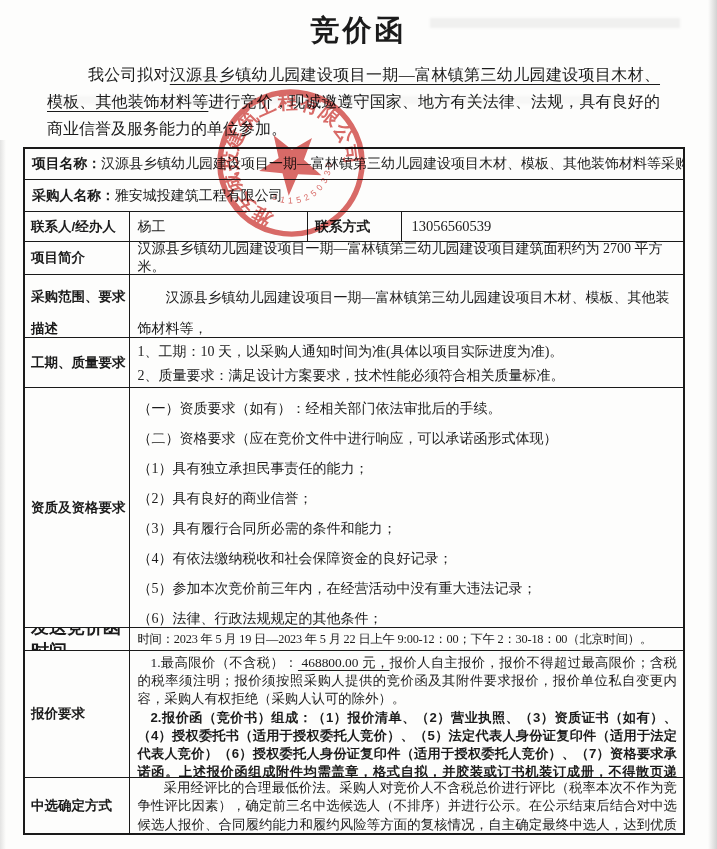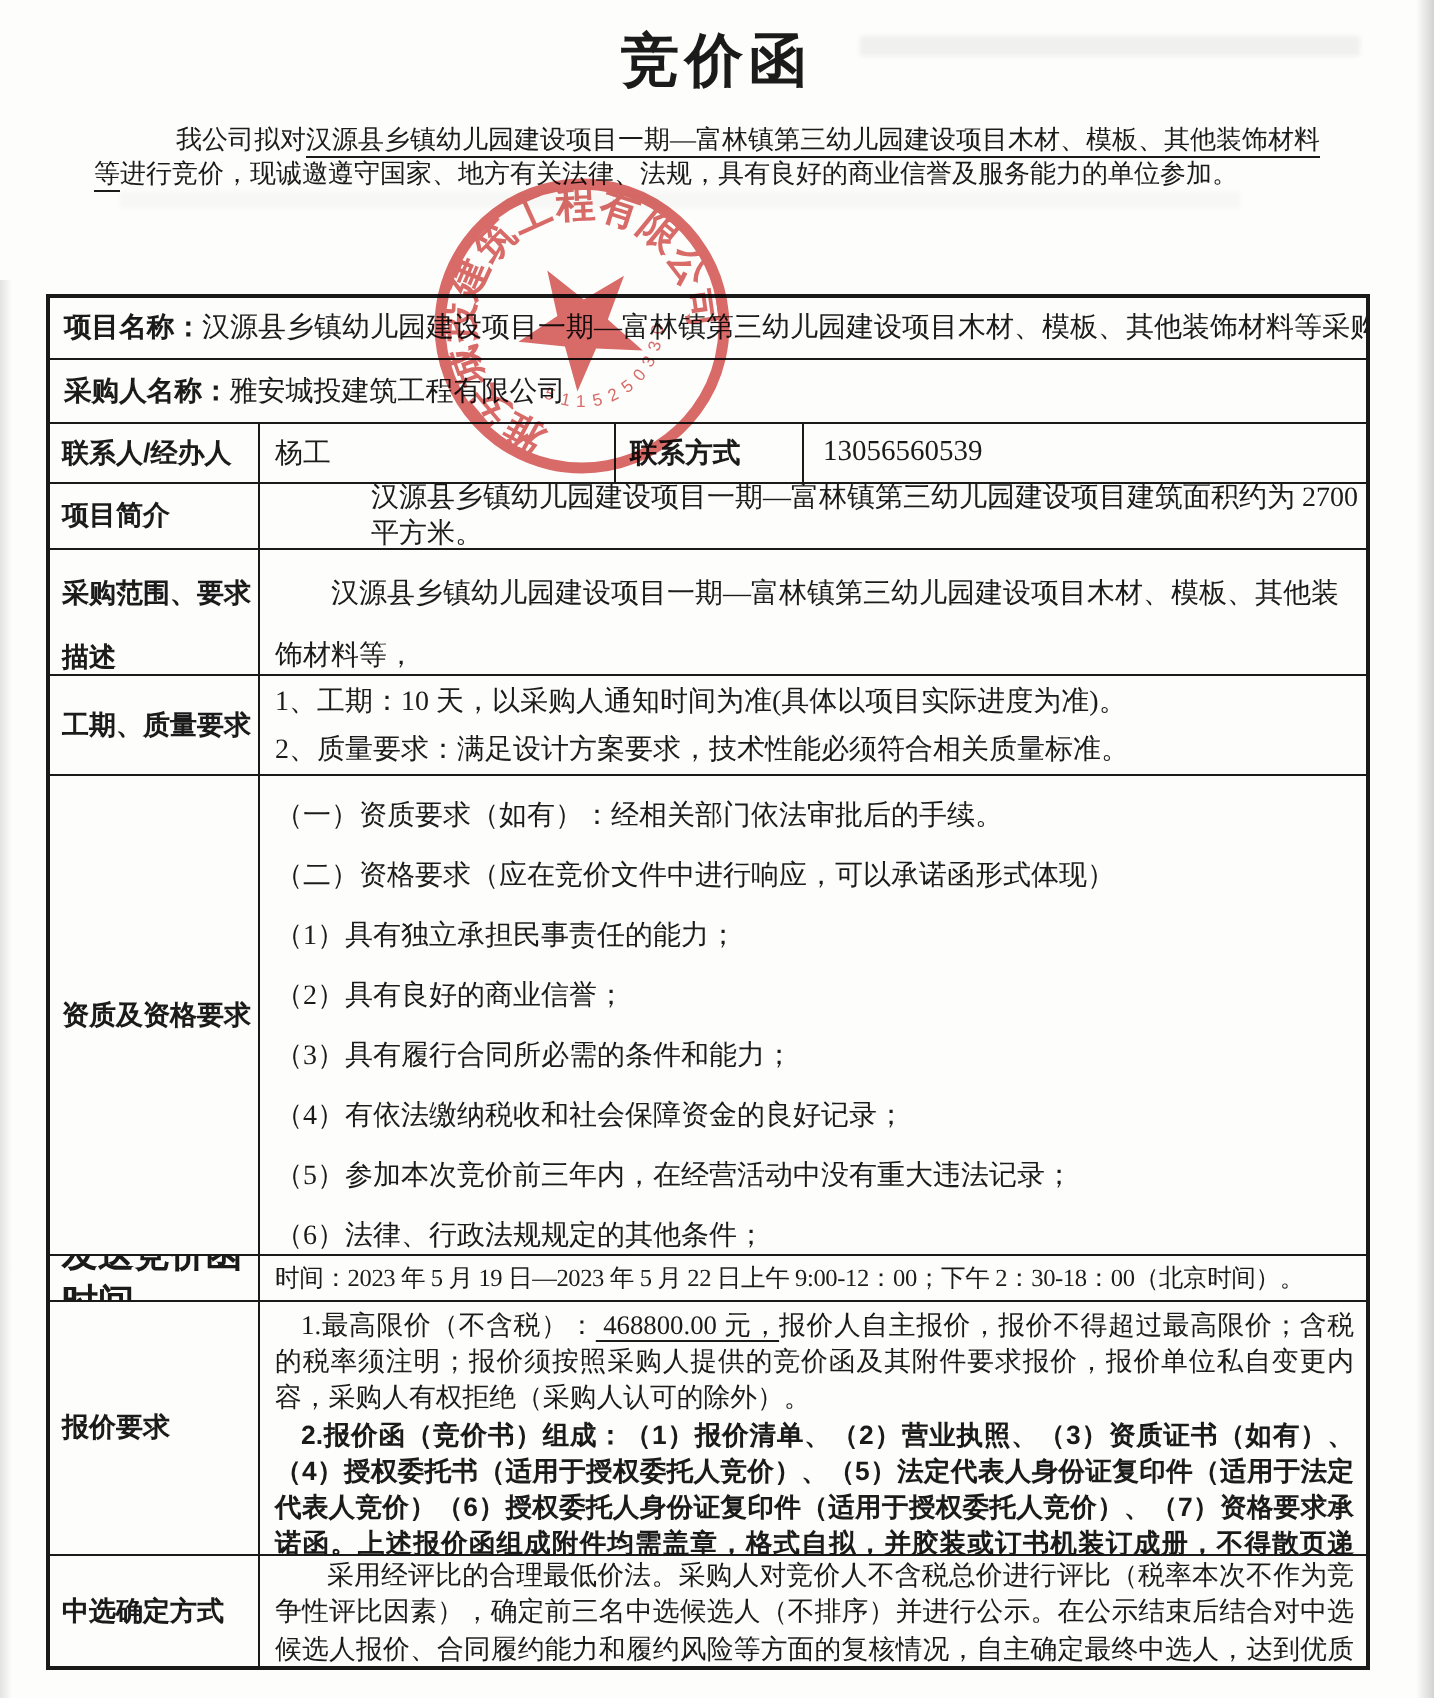--- a/index.html
+++ b/index.html
@@ -17,21 +17,21 @@
   .edge-right{position:absolute;right:0;top:0;width:9px;height:849px;
     background:linear-gradient(to left,rgba(100,100,100,.28),rgba(100,100,100,0));}
   .ghost{position:absolute;background:rgba(150,150,150,.12);filter:blur(1px);}
 
   .title{
     position:absolute;left:0;top:11px;width:717px;text-align:center;
     font-size:29px;letter-spacing:3px;
   }
   .intro{
     position:absolute;left:47px;top:61px;width:613px;
-    font-size:13px;line-height:17px;text-align:justify;
+    font-size:16px;line-height:27px;text-align:justify;
     text-indent:41px;margin:0;
   }
   .u{text-decoration:underline;text-underline-offset:4px;}
 
   
   .tbl{
     position:absolute;left:23px;top:147px;width:662px;
     border:2px solid #1a1a1a;box-sizing:border-box;
     font-size:14px;
   }
@@ -42,21 +42,21 @@
     width:104.5px;flex:0 0 104.5px;border-right:1.5px solid #1a1a1a;
     font-family:"Liberation Sans","DejaVu Sans",sans-serif;font-weight:bold;
     font-size:13.5px;display:flex;align-items:center;padding-left:6px;
   }
   .lab.top{align-items:flex-start;}
   .val{flex:1 1 auto;padding-left:8px;padding-right:4px;}
   .inline-row{display:flex;align-items:center;padding-left:7px;}
   .inline-row .k{font-family:"Liberation Sans","DejaVu Sans",sans-serif;font-weight:bold;font-size:13.8px;white-space:nowrap;}
   .inline-row .v{font-size:14px;white-space:nowrap;}
 
-  .r1{height:31px;align-items:center;} .r2{height:32px;} .r3{height:30px;} .r4{height:33px;gap:48px;}
+  .r1{height:31px;align-items:center;} .r2{height:32px;} .r3{height:30px;} .r4{height:33px;}
   .r5{height:63px;} .r6{height:50px;} .r7{height:240px;} .r8{height:23px;}
   .r9{height:127px;} .r10{height:55px;}
 
   .c-name{width:178.5px;flex:0 0 178.5px;border-right:1.5px solid #1a1a1a;display:flex;align-items:center;padding-left:8px;text-align:right;}
   .c-mlab{width:93.5px;flex:0 0 93.5px;border-right:1.5px solid #1a1a1a;display:flex;align-items:center;padding-left:7px;
     font-family:"Liberation Sans","DejaVu Sans",sans-serif;font-weight:bold;font-size:13.8px;}
   .c-phone{flex:1 1 auto;display:flex;align-items:center;padding-left:10px;font-size:14.5px;}
 
   .r4 .val{display:flex;align-items:center;}
   .r5 .lab{line-height:32px;padding-top:6px;}

